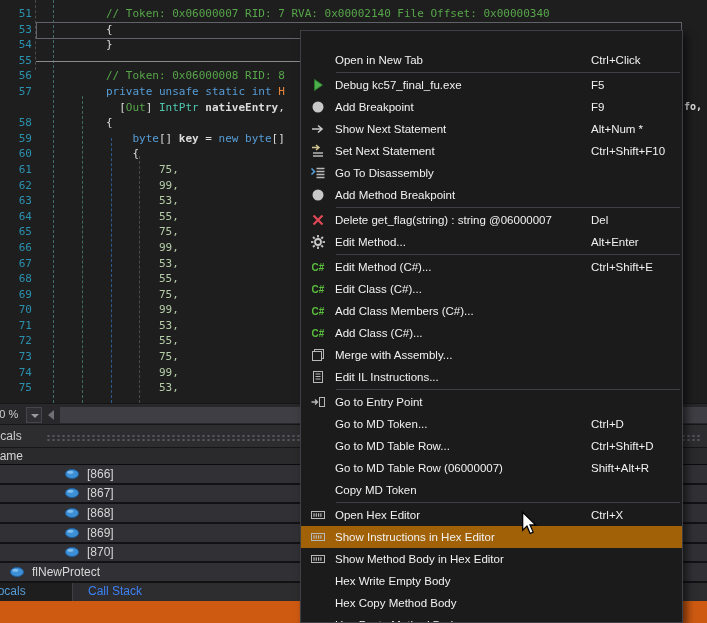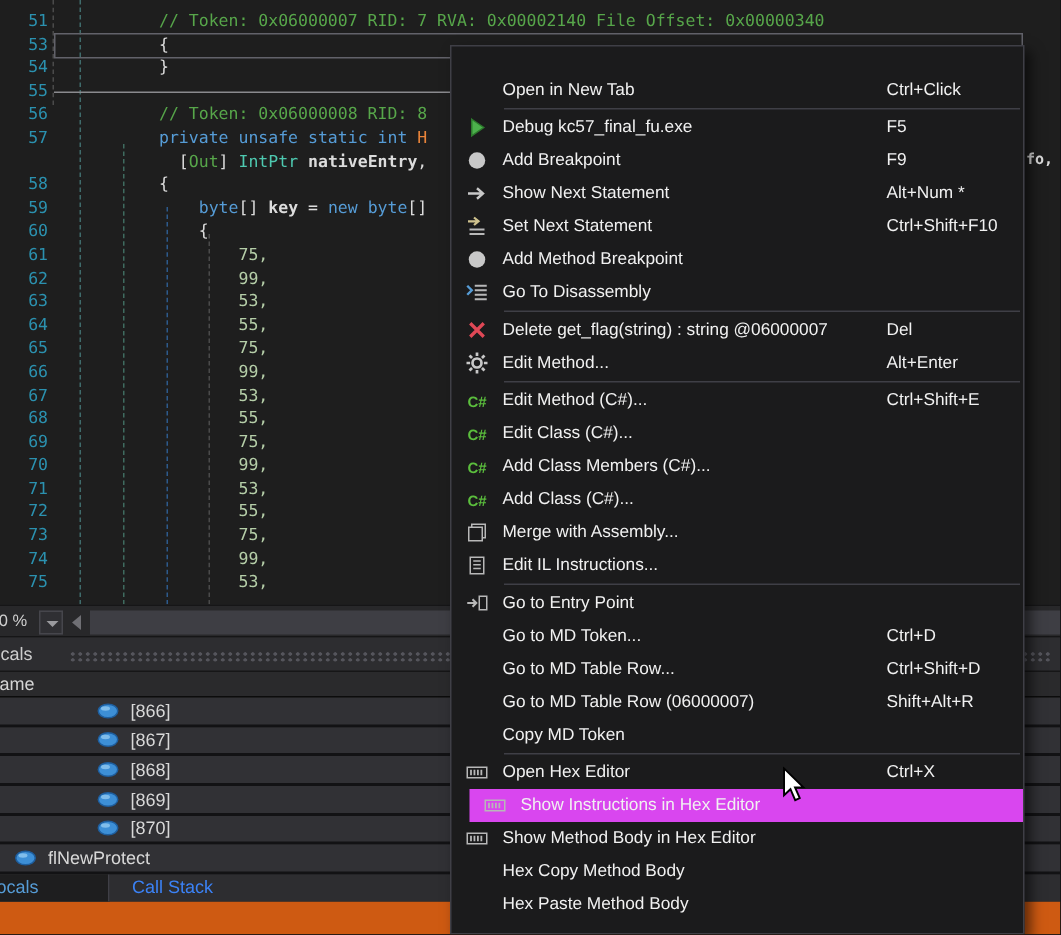--- a/index.html
+++ b/index.html
@@ -62,21 +62,21 @@
   .tab.active span{display:inline-block;margin-left:-11px;padding-left:2px;white-space:nowrap;}
   .tab.inactive{color:#3b82f6;padding:0 15px;}
   .statusbar{position:absolute;left:0;top:601px;width:707px;height:22px;background:#CE5A12;}
 
   
   .menu{position:absolute;left:300px;top:30px;width:383px;bottom:0;background:#1B1B1C;
         border:1px solid #3F3F46;box-sizing:border-box;z-index:10;overflow:hidden;
         box-shadow:4px 4px 8px rgba(0,0,0,.55);
         font-family:"Liberation Sans",sans-serif;font-size:11.5px;color:#F1F1F1;padding-top:18px;}
   .mi{position:relative;height:22px;display:flex;align-items:center;}
-  .mi.hilite{background:#d946ef;margin-left:12px;}
+  .mi.hilite{background:#a16207;}
   .mi .ic{width:34px;flex:0 0 34px;display:flex;justify-content:center;align-items:center;}
   .mi .lb{white-space:nowrap;}
   .mi .sc{position:absolute;left:290px;white-space:nowrap;}
   .msep{height:1px;background:#3F3F46;margin:1px 2px 1px 35px;}
 
   .cursor{position:absolute;left:520px;top:511px;z-index:20;pointer-events:none;}
 </style>
 </head>
 <body>
 
@@ -225,33 +225,33 @@
             <path d="M2 4.5 h6 M6 2 L9 4.5 L6 7" stroke="#CFC28E" stroke-width="1.5" fill="none"></path>
             <path d="M3 10 h10 M3 13 h10" stroke="#B8B8B8" stroke-width="1.4"></path>
           </svg>
         </span>
         <span class="lb">Set Next Statement</span>
         <span class="sc">Ctrl+Shift+F10</span>
       </div>
       <div class="mi">
         <span class="ic">
           <svg width="16" height="16" viewBox="0 0 16 16">
-            <circle cx="8" cy="8" r="5.5" fill="#C8C8C8"></circle>
-          </svg>
-        </span>
-        <span class="lb">Add Method Breakpoint</span>
-      </div>
-      <div class="mi">
-        <span class="ic">
-          <svg width="16" height="16" viewBox="0 0 16 16">
             <path d="M6.5 3.5 h8 M6.5 6.5 h8 M6.5 9.5 h8 M6.5 12.5 h8" stroke="#B8B8B8" stroke-width="1.3"></path>
             <path d="M1.5 3.5 L4.5 6.5 L1.5 9.5" stroke="#569CD6" stroke-width="1.6" fill="none"></path>
           </svg>
         </span>
         <span class="lb">Go To Disassembly</span>
+      </div>
+      <div class="mi">
+        <span class="ic">
+          <svg width="16" height="16" viewBox="0 0 16 16">
+            <circle cx="8" cy="8" r="5.5" fill="#C8C8C8"></circle>
+          </svg>
+        </span>
+        <span class="lb">Add Method Breakpoint</span>
       </div>
       <div class="msep"></div>
       <div class="mi">
         <span class="ic">
           <svg width="16" height="16" viewBox="0 0 16 16">
             <path d="M3.5 3.5 L12.5 12.5 M12.5 3.5 L3.5 12.5" stroke="#E04856" stroke-width="2.2"></path>
           </svg>
         </span>
         <span class="lb">Delete get_flag(string) : string @06000007</span>
         <span class="sc">Del</span>
@@ -395,20 +395,24 @@
               <line x1="6.3" y1="6.2" x2="6.3" y2="9.8"></line>
               <line x1="8.6" y1="6.2" x2="8.6" y2="9.8"></line>
               <line x1="10.9" y1="6.2" x2="10.9" y2="9.8"></line>
             </g>
           </svg>
         </span>
         <span class="lb">Show Method Body in Hex Editor</span>
       </div>
       <div class="mi">
         <span class="ic"></span>
+        <span class="lb">Hex Write Empty Body</span>
+      </div>
+      <div class="mi">
+        <span class="ic"></span>
         <span class="lb">Hex Copy Method Body</span>
       </div>
       <div class="mi">
         <span class="ic"></span>
         <span class="lb">Hex Paste Method Body</span>
       </div>
     </div>
 
   <div class="cursor">
     <svg width="18" height="24" viewBox="0 0 12 19">

